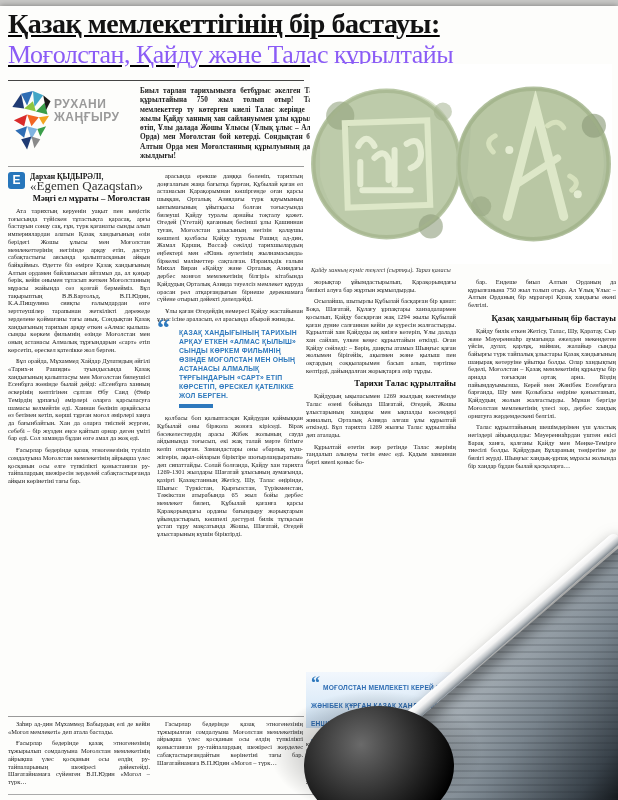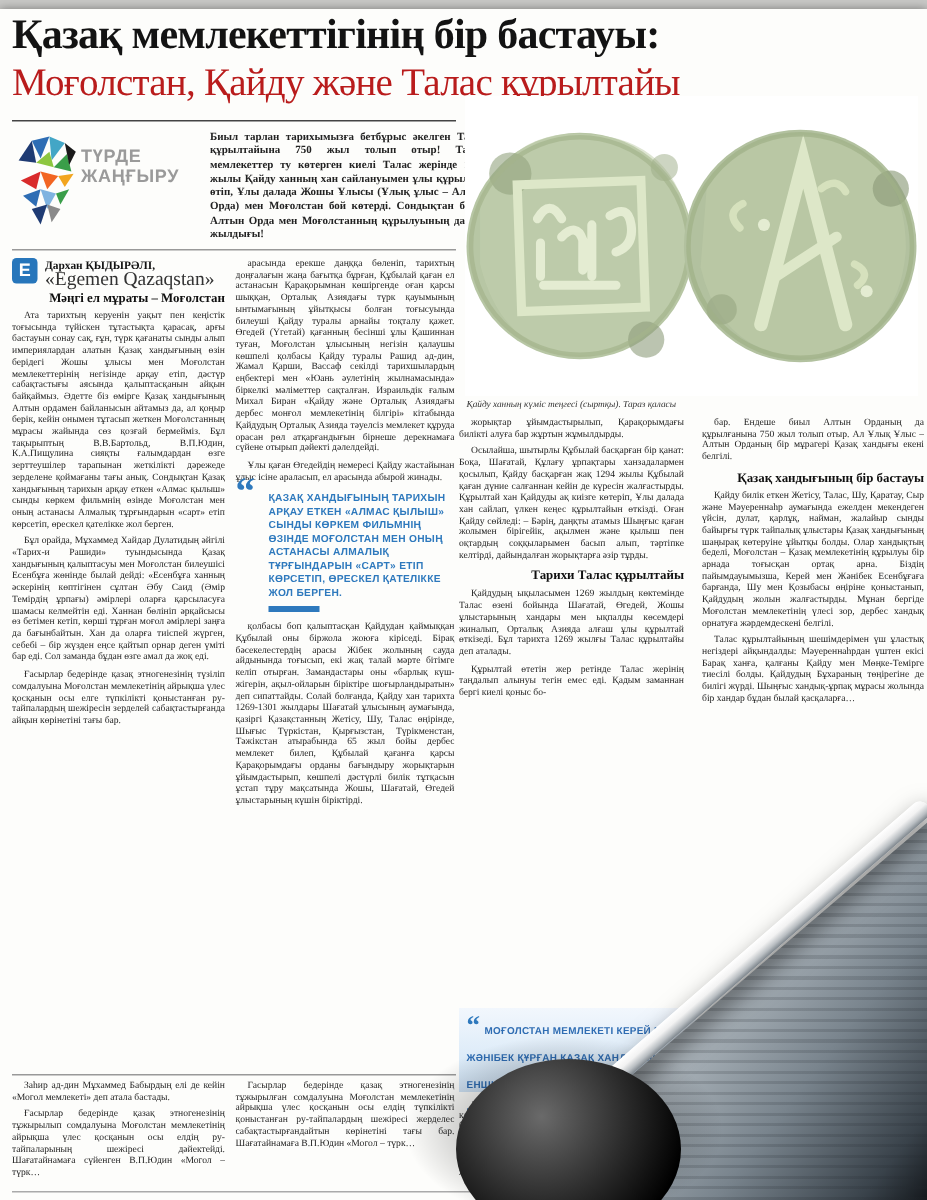--- a/index.html
+++ b/index.html
@@ -1,23 +1,23 @@
 <!DOCTYPE html>
 <html><head>
 <meta charset="utf-8">
 <style>
   html,body{margin:0;padding:0;}
   body{width:618px;height:800px;background:#c8c8c6;overflow:hidden;position:relative;
        font-family:"Liberation Serif", serif;}
   .page{position:absolute;left:0;top:6px;width:618px;height:794px;background:#fdfdfb;
         box-shadow:0 0 6px rgba(0,0,0,.4);overflow:hidden;}
   
-  .headline{position:absolute;left:8px;top:2px;width:600px;}
+  .headline{position:absolute;left:8px;top:2px;width:600px;text-decoration:underline;}
   .headline .t1{font-weight:bold;font-size:28px;line-height:32px;color:#131313;letter-spacing:-.5px;}
-  .headline .t2{font-weight:normal;font-size:26px;line-height:30px;color:#b91c1c;letter-spacing:-.5px;}
+  .headline .t2{font-weight:normal;font-size:26px;line-height:30px;color:#8b5cf6;letter-spacing:-.5px;}
   .rule{position:absolute;background:#444;height:1px;}
   .rule-light{position:absolute;background:#999;height:1px;}
   
   .brand{position:absolute;left:8px;top:80px;width:296px;height:76px;}
   .bird{position:absolute;left:0px;top:2px;width:44px;height:66px;}
   .brandtext{position:absolute;left:46px;top:12px;width:66px;color:#9a9a9a;
              font-family:"Liberation Sans",sans-serif;font-weight:bold;font-size:12px;line-height:13px;letter-spacing:.5px;}
   .intro{position:absolute;left:132px;top:0px;width:184px;font-weight:bold;font-size:7.3px;
          line-height:9.3px;text-align:justify;color:#222;}
   
@@ -90,21 +90,21 @@
         <polygon points="26,36 42,40 32,52" fill="#f26522"></polygon>
         <polygon points="42,40 56,38 48,50" fill="#f2a51e"></polygon>
         <polygon points="10,58 26,52 22,68" fill="#2e6db4"></polygon>
         <polygon points="26,52 40,56 32,70" fill="#7fb3e0"></polygon>
         <polygon points="40,56 52,52 44,66" fill="#3a9e49"></polygon>
         <polygon points="18,70 32,66 26,84" fill="#1f3b73"></polygon>
         <polygon points="32,66 44,70 36,82" fill="#8a8a8a"></polygon>
       </svg>
     </div>
     <div class="brandtext">
-      <span>ТҮРДЕ</span><br>
+      <span>РУХАНИ</span><br>
       <span>ЖАҢҒЫРУ</span>
     </div>
     <div class="intro">Биыл тарлан тарихымызға бетбұрыс әкелген Талас құрылтайына 750 жыл толып отыр! Талай мемлекеттер ту көтерген киелі Талас жерінде 1269 жылы Қайду ханның хан сайлануымен ұлы құрылтай өтіп, Ұлы далада Жошы Ұлысы (Ұлық ұлыс – Алтын Орда) мен Моғолстан бой көтерді. Сондықтан биыл Алтын Орда мен Моғолстанның құрылуының да 750 жылдығы!</div>
   </div>
   <div class="rule-light" style="left:8px;top:160px;width:296px;"></div>
 
   <div class="figure">
     <svg class="coin-svg" viewBox="0 0 300 196" xmlns="http://www.w3.org/2000/svg">
       <g>
         <circle cx="76" cy="98" r="75" fill="#b7c6a4"></circle>

